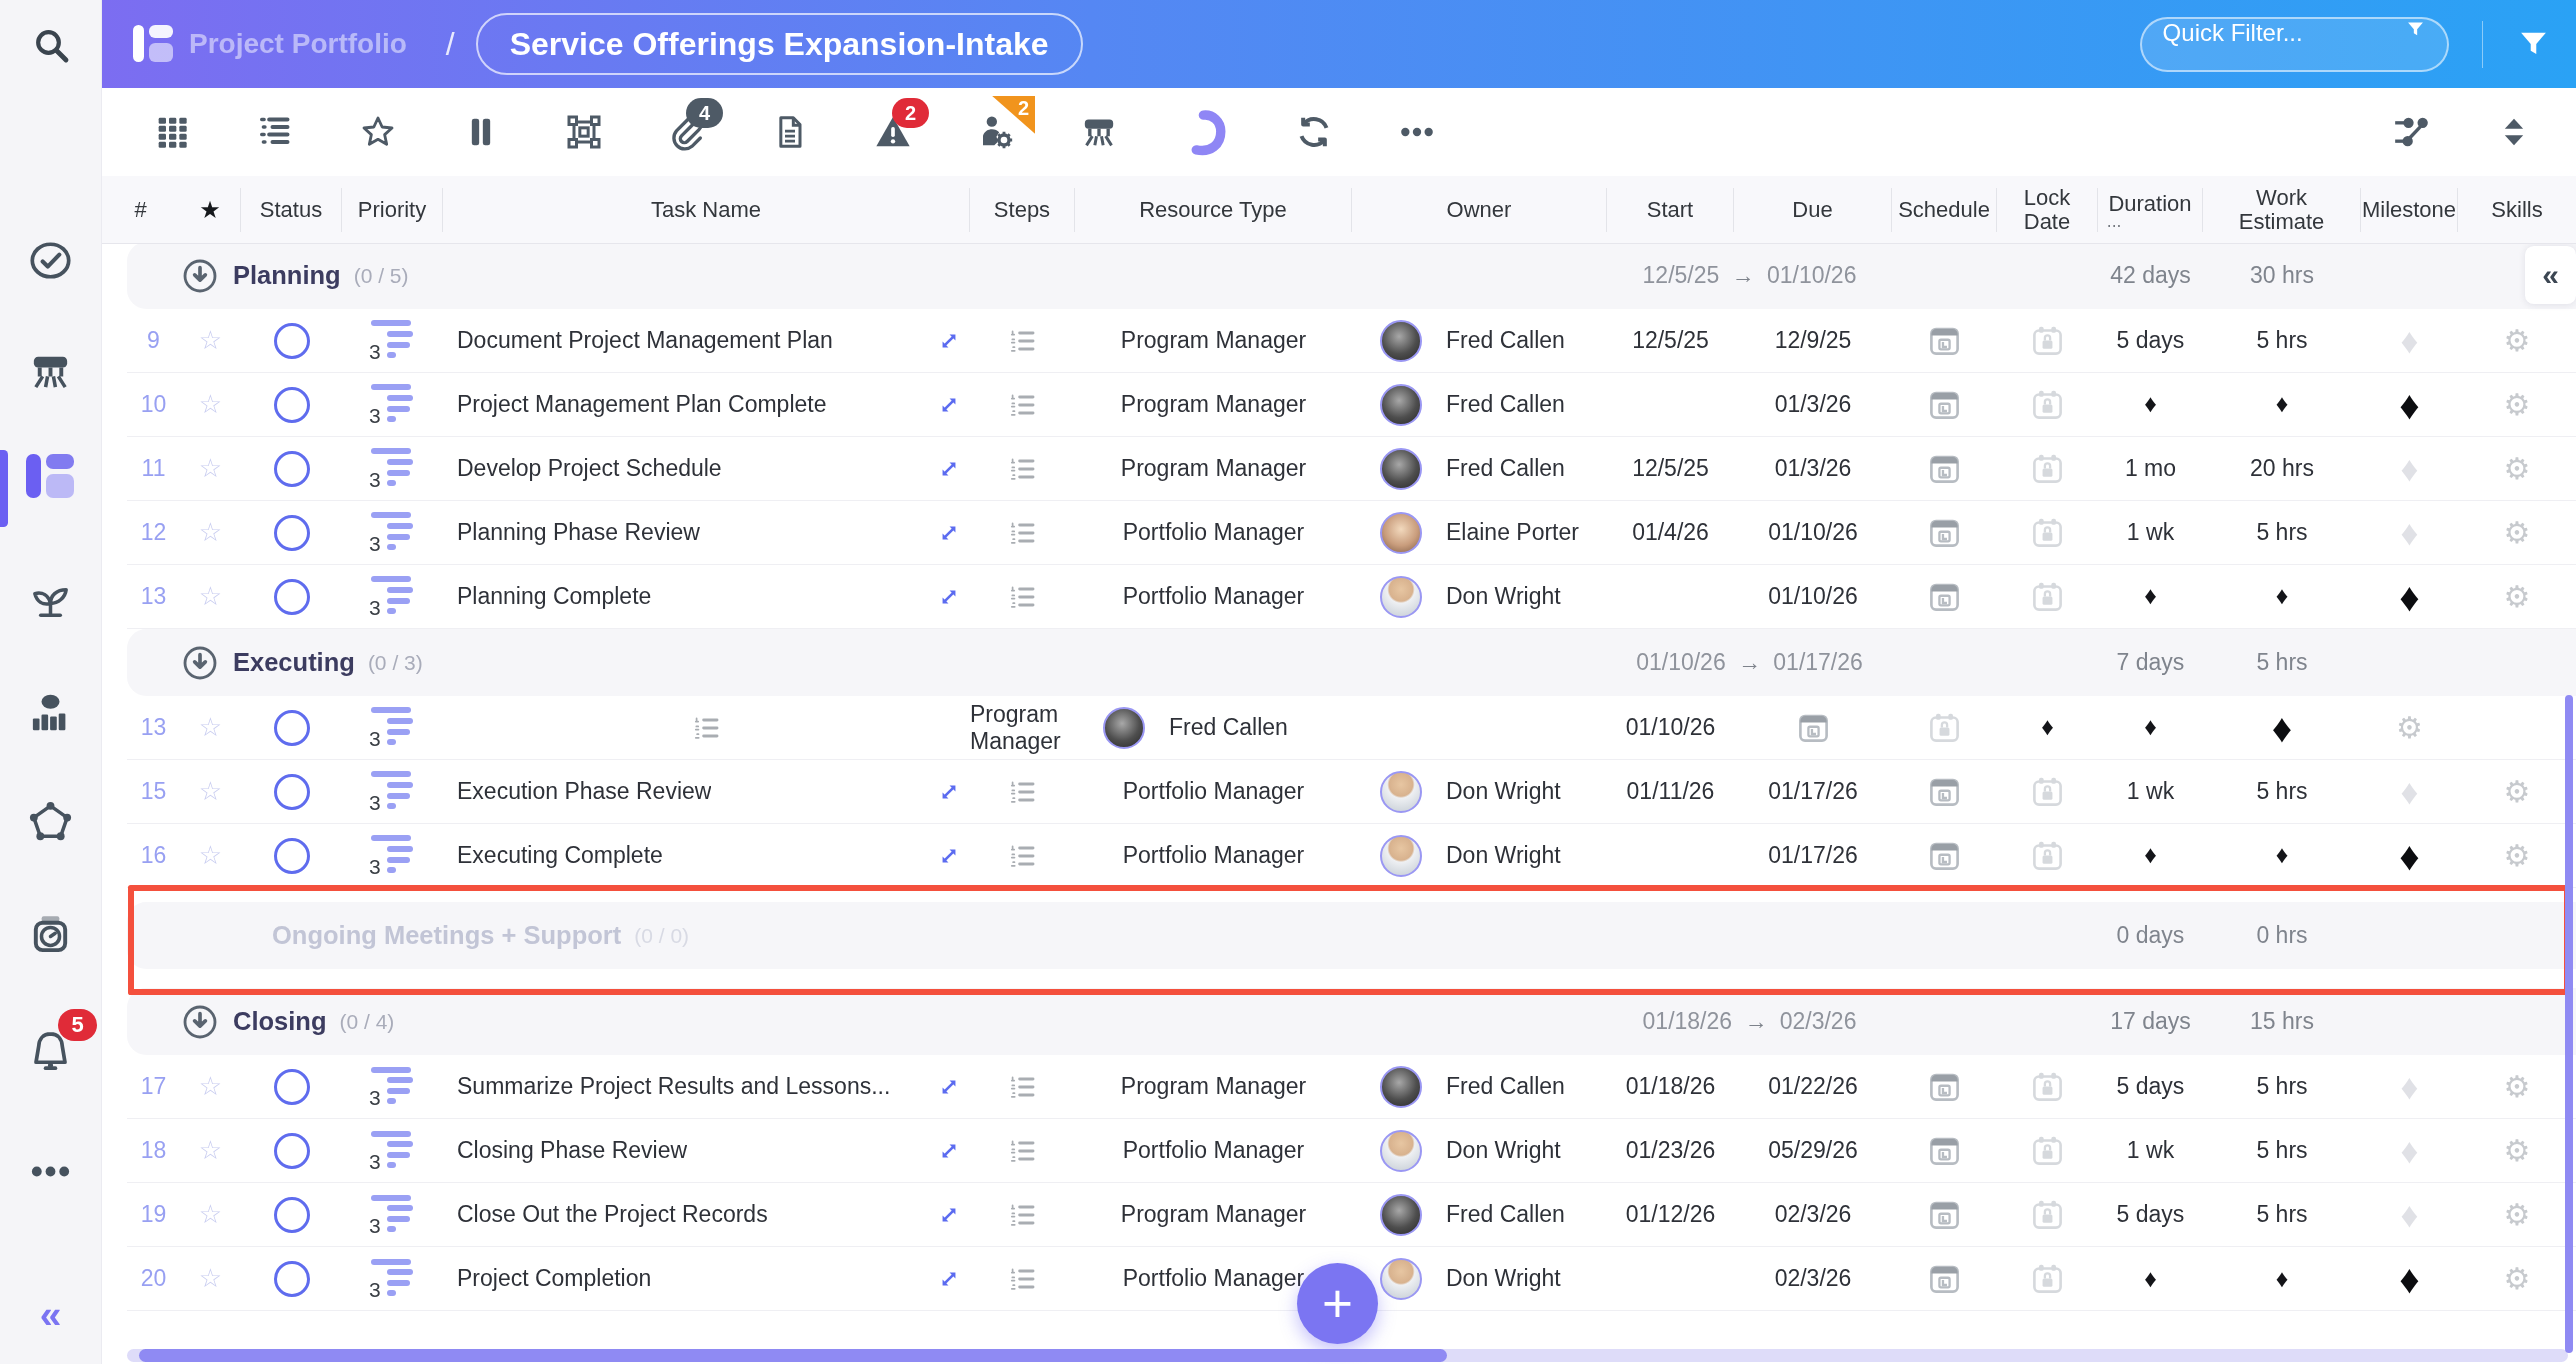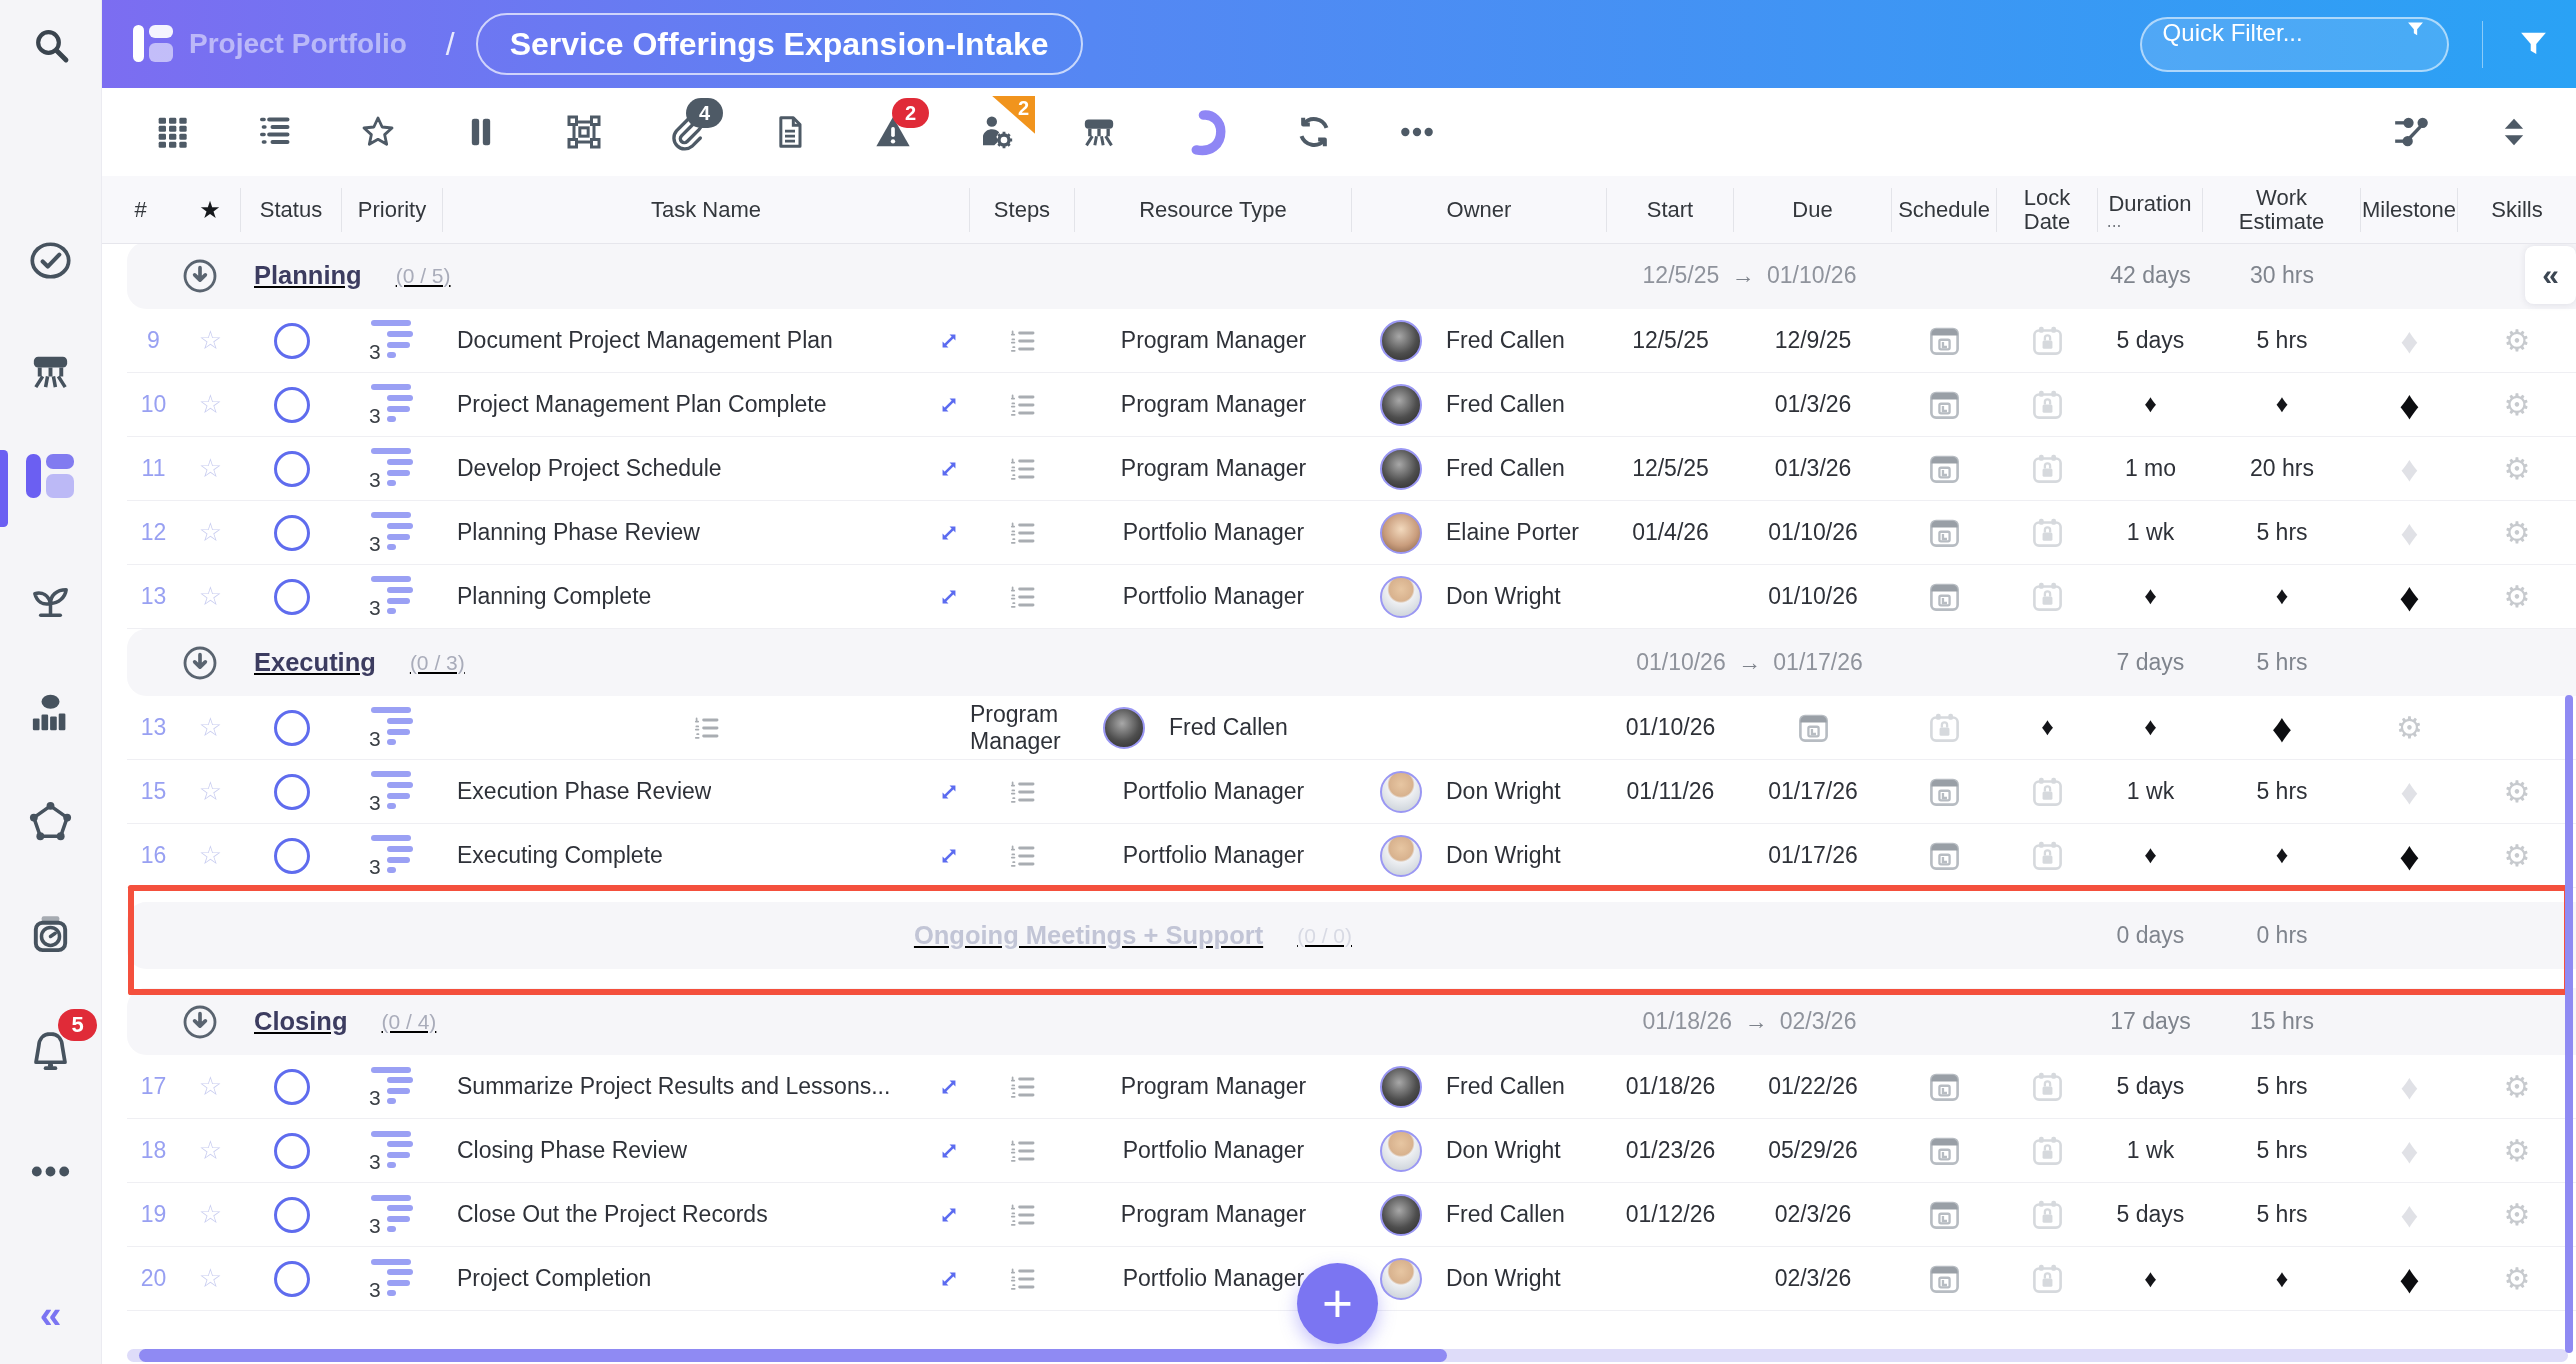--- a/index.html
+++ b/index.html
@@ -66,32 +66,32 @@
   .hcell.sep{border-right:0.9px solid #e3e4e9;}
   .hcell .sub{font-size:17.6px;color:#73787f;align-self:flex-start;margin-left:8.8px;margin-top:0;line-height:.6;}
   .hcell.star{font-size:24px;color:#16191c;}
 
   
   .tbody{position:absolute;left:101px;top:242px;width:2475px;height:1122px;background:#fff;z-index:2;}
   .row{display:grid;grid-template-columns:var(--colsg);align-items:center;margin-left:26px;width:2449px;}
   .row.task{height:63px;border-bottom:0.9px solid #efeff3;background:#fff;font-size:23px;color:#2e3138;}
   .row.grp{height:67px;background:#f6f6f9;border-radius:19.3px 0 0 19.3px;position:relative;}
   .spc16{height:14px;} .spc22{height:19.3px;}
-  .gleft{grid-column:1/8;display:flex;align-items:center;gap:34px;padding-left:53px;min-width:0;text-decoration:underline;}
+  .gleft{grid-column:1/8;display:flex;align-items:center;gap:13px;padding-left:53px;min-width:0;}
   .gchev{color:#5a6470;} .gchev svg{width:40px;height:40px;display:block;}
   .gname{font-size:25.5px;font-weight:bold;color:#3c3c60;white-space:nowrap;}
   .gcount{font-size:21px;color:#a9acba;white-space:nowrap;}
   .gdates{grid-column:9/11;display:flex;justify-content:center;align-items:center;gap:12.3px;font-size:23px;color:#8f939c;white-space:nowrap;}
   .garrow{font-size:23px;color:#7d828b;}
   .gdur{grid-column:13;text-align:center;font-size:23px;color:#7f848d;}
   .gwork{grid-column:14;text-align:center;font-size:23px;color:#7f848d;}
   .collapse-box{position:absolute;right:0;top:4.4px;width:51px;height:58px;background:#fff;border-radius:8.8px;
                 box-shadow:0 0.9px 7px rgba(40,40,80,.10);display:flex;align-items:center;justify-content:center;
                 font-size:30px;color:#3c4652;font-weight:bold;}
-  .grp.faded .gleft{padding-left:145px;justify-content:flex-end;}
+  .grp.faded .gleft{padding-left:145px;}
   .grp.faded .gname{color:#c2c5d6;}
   .grp.faded .gcount{color:#d8dae4;}
 
   .c{display:flex;align-items:center;justify-content:center;height:100%;min-width:0;}
   .c.num{color:#98a0f2;font-size:23px;}
   .c.fav{color:#c9cdf0;font-size:26px;}
   .status-circle{width:30px;height:30px;border:3.5px solid #5f6cee;border-radius:50%;background:#fff;}
   .prio{position:relative;width:47px;height:42px;}
   .pb{position:absolute;background:#9aa0f4;height:6.1px;border-radius:3.1px;}
   .pb1{left:1.8px;top:0.9px;width:40px;}

